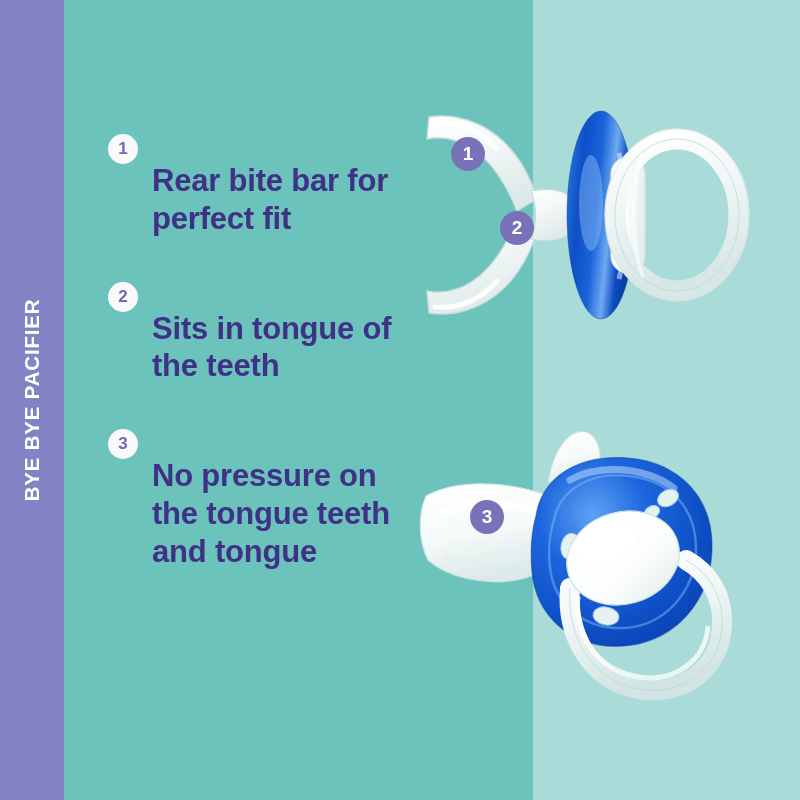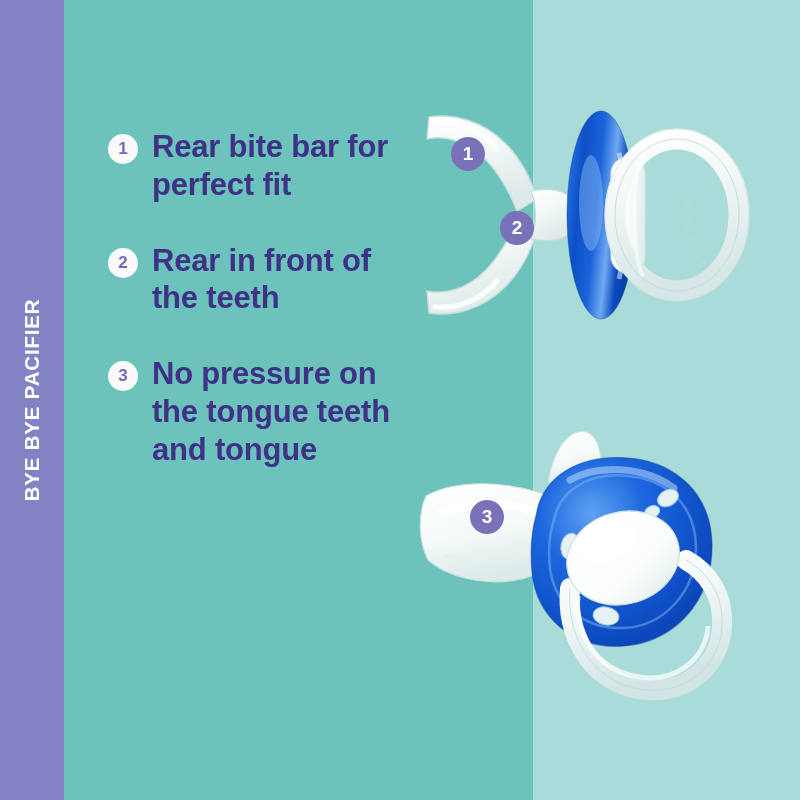--- a/index.html
+++ b/index.html
@@ -92,20 +92,21 @@
     font-family: "Liberation Sans", sans-serif;
   }
   .benefit-text {
     margin-left: 14px;
     color: #3F3185;
     font-size: 31px;
     line-height: 1.22;
     font-weight: bold;
     letter-spacing: -0.2px;
     font-family: "Liberation Sans", sans-serif;
+    margin-top: 34px;
   }
 
   
   .callout {
     position: absolute;
     width: 34px;
     height: 34px;
     border-radius: 50%;
     background: #7A72B8;
     color: #ffffff;
@@ -157,21 +158,21 @@
 
   <div class="benefits">
 
     <div class="benefit">
       <div class="badge-white">1</div>
       <div class="benefit-text">Rear bite bar for perfect fit</div>
     </div>
 
     <div class="benefit">
       <div class="badge-white">2</div>
-      <div class="benefit-text">Rear in front of the teeth</div>
+      <div class="benefit-text">Sits in tongue of the teeth</div>
     </div>
 
     <div class="benefit">
       <div class="badge-white">3</div>
       <div class="benefit-text">No pressure on the tongue teeth and tongue</div>
     </div>
 
   </div>
 
   <div class="pacifier-top">

